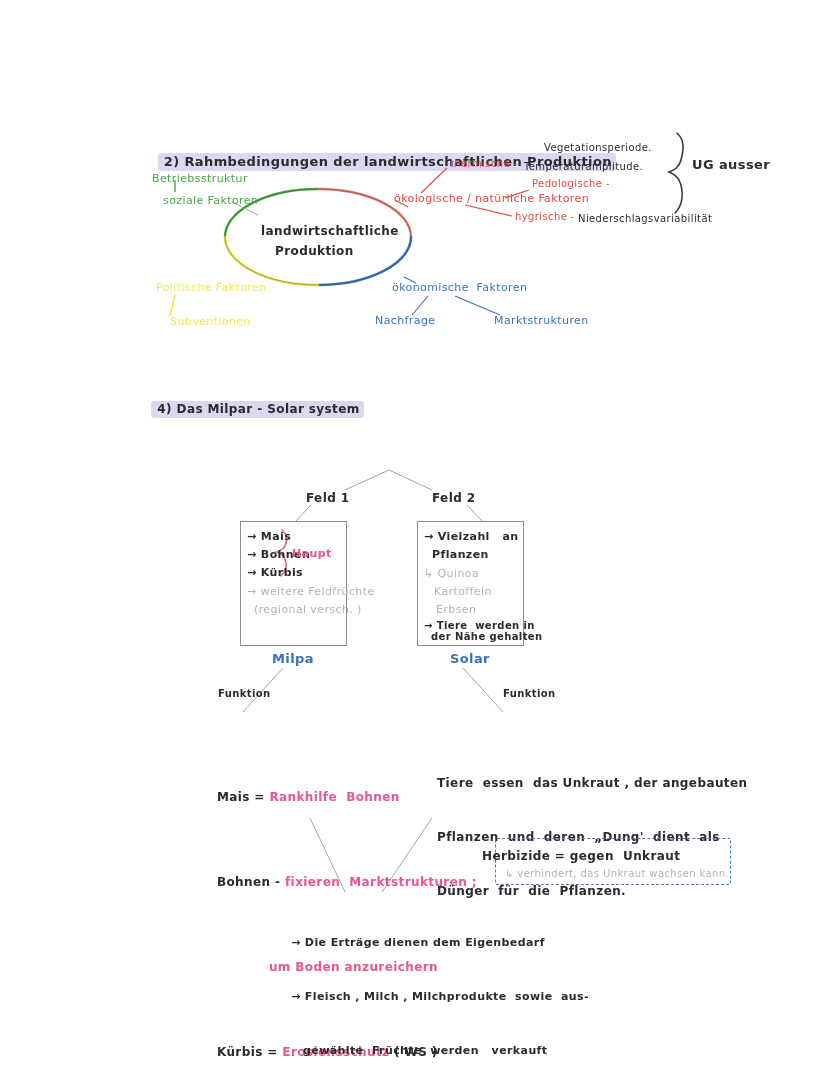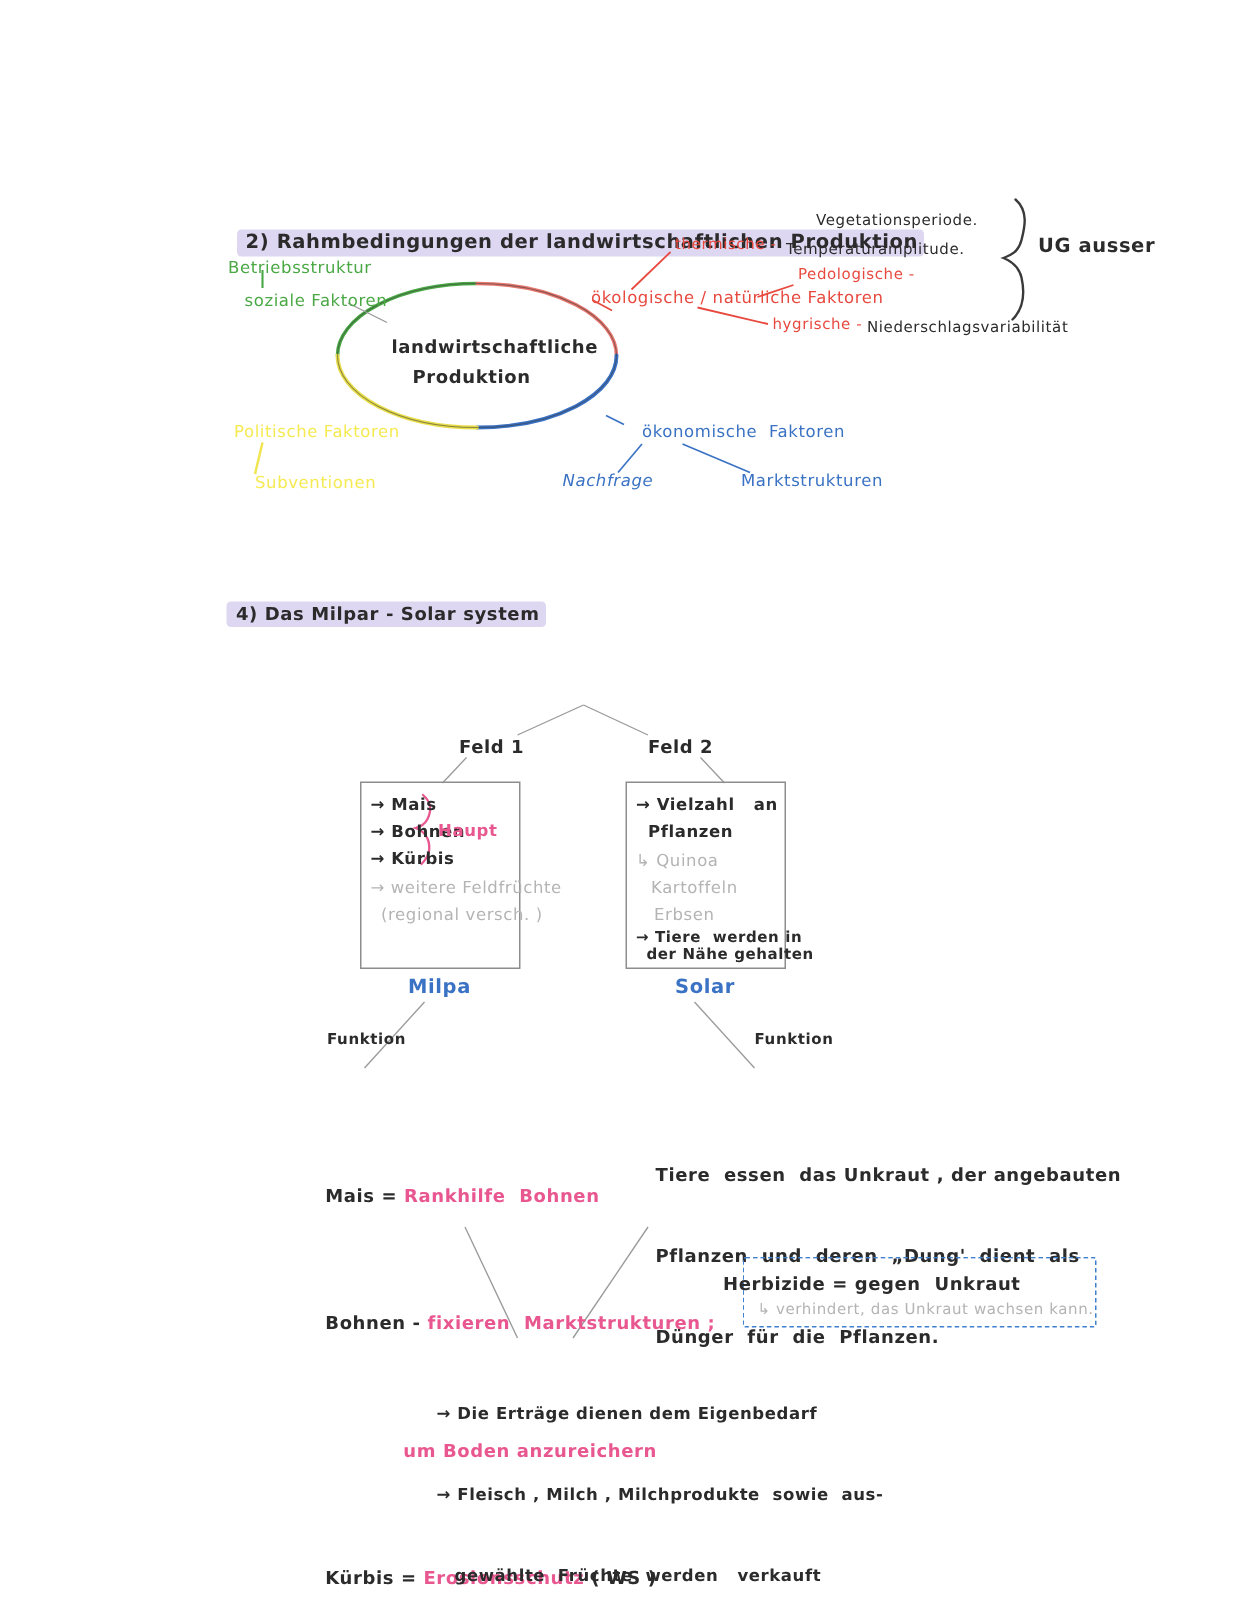--- a/index.html
+++ b/index.html
@@ -123,22 +123,22 @@
 
   <div class="abs hw hw-thin t10 c-dark" style="left:500px;top:142px;margin-left:44px;">Vegetationsperiode.</div>
   <div class="abs hw hw-thin t10 c-dark" style="left:524px;top:161px;">Temperaturamplitude.</div>
   <div class="abs hw hw-thin t10 c-dark" style="left:578px;top:213px;">Niederschlagsvariabilität</div>
 
   <div class="abs hw t13 c-dark" style="left:692px;top:157px;">UG ausser</div>
 
   <div class="abs hw hw-thin t11 c-yellow" style="left:156px;top:281px;">Politische Faktoren</div>
   <div class="abs hw hw-thin t11 c-yellow" style="left:170px;top:315px;">Subventionen</div>
 
-  <div class="abs hw hw-thin t11 c-blue" style="left:428px;top:281px;">ökonomische  Faktoren</div>
-  <div class="abs hw hw-thin t11 c-blue" style="left:375px;top:314px;font-style:italic;">Nachfrage</div>
+  <div class="abs hw hw-thin t11 c-blue" style="left:392px;top:281px;">ökonomische  Faktoren</div>
+  <div class="abs hw hw-thin t11 c-blue" style="left:375px;top:314px;">Nachfrage</div>
   <div class="abs hw hw-thin t11 c-blue" style="left:494px;top:314px;">Marktstrukturen</div>
 
   <div class="abs hw t12" style="left:133px;top:387px;">
     <span class="hl-purple">4) Das Milpar - Solar system</span>
   </div>
 
 
   <svg class="overlay">
 
     <line x1="389" y1="470" x2="345" y2="490" stroke="#9a9a9a" stroke-width="0.9"></line>

